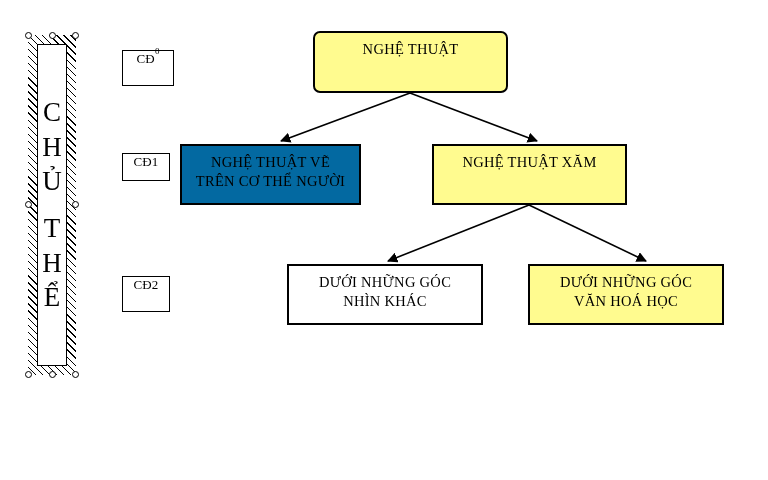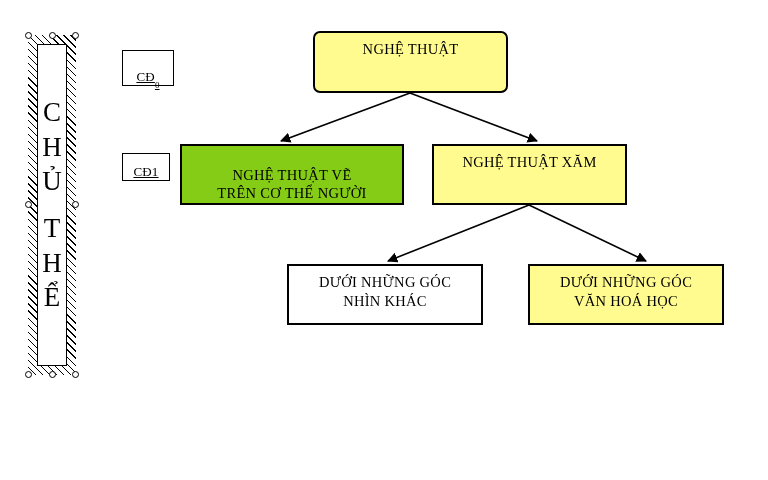--- a/index.html
+++ b/index.html
@@ -67,26 +67,25 @@
     box-sizing: border-box;
   }
 
   
   .level-tag {
     position: absolute;
     box-sizing: border-box;
     border: 1.2px solid #000;
     background: #ffffff;
     display: flex;
-    align-items: flex-end;
+    align-items: flex-start;
     justify-content: center;
     font-size: 13px;
     color: #000;
     letter-spacing: 0.2px;
-    text-decoration: underline;
   }
   .level-tag sup {
     font-size: 9px;
     vertical-align: super;
     line-height: 0;
   }
 
   
   .node {
     position: absolute;
@@ -145,20 +144,23 @@
 
   <div class="level-tag" style="left:122px; top:50px; width:52px; height:36px;">
     <span>CĐ</span>
       <sup>0</sup>
   </div>
 
   <div class="level-tag" style="left:122px; top:153px; width:48px; height:28px;">
     <span>CĐ1</span>
   </div>
 
+  <div class="level-tag" style="left:122px; top:276px; width:48px; height:36px;">
+    <span>CĐ2</span>
+  </div>
 
   <svg id="connectors" viewBox="0 0 768 480" xmlns="http://www.w3.org/2000/svg">
     <defs>
       <marker id="arrowhead" viewBox="0 0 10 10" refX="9" refY="5" markerWidth="6.5" markerHeight="6.5" orient="auto-start-reverse">
         <path d="M 0 0 L 10 5 L 0 10 z" fill="#000"></path>
       </marker>
     </defs>
 
     <line x1="410" y1="93" x2="281" y2="141" stroke="#000" stroke-width="1.6" marker-end="url(#arrowhead)"></line>
 
@@ -166,21 +168,21 @@
 
     <line x1="529" y1="205" x2="388" y2="261" stroke="#000" stroke-width="1.6" marker-end="url(#arrowhead)"></line>
 
     <line x1="529" y1="205" x2="646" y2="261" stroke="#000" stroke-width="1.6" marker-end="url(#arrowhead)"></line>
   </svg>
 
   <div class="node yellow" style="left: 313px; top: 31px; width: 195px; height: 62px; background: rgb(255, 251, 143); border-radius: 7px;">
     <span>NGHỆ THUẬT</span>
   </div>
 
-  <div class="node white" style="left: 180px; top: 144px; width: 224px; height: 61px; background: #84cc16; justify-content: flex-end;">
+  <div class="node white" style="left: 180px; top: 144px; width: 181px; height: 61px; background: #0369a1;">
     <span>NGHỆ THUẬT VẼ
 TRÊN CƠ THỂ NGƯỜI</span>
   </div>
 
   <div class="node yellow" style="left: 432px; top: 144px; width: 195px; height: 61px; background: rgb(255, 251, 143);">
     <span>NGHỆ THUẬT XĂM</span>
   </div>
 
   <div class="node white" style="left: 287px; top: 264px; width: 196px; height: 61px; background: rgb(255, 255, 255);">
     <span>DƯỚI NHỮNG GÓC

